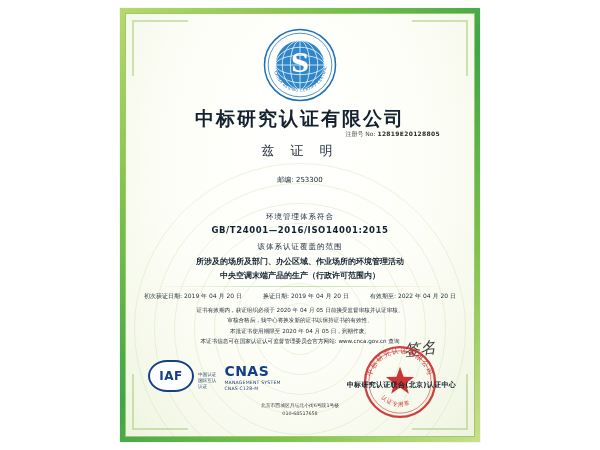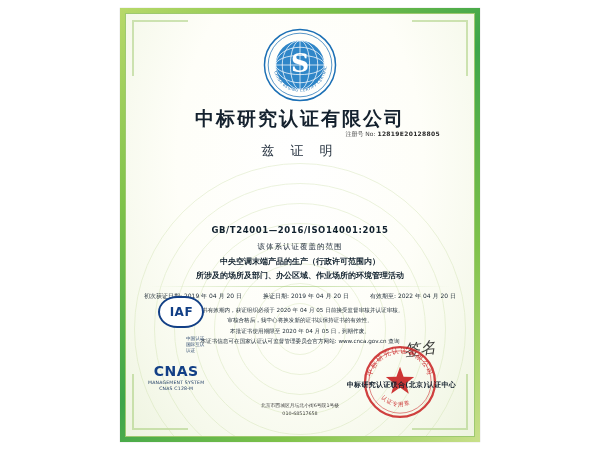--- a/index.html
+++ b/index.html
@@ -227,34 +227,33 @@
   }
 
   
   .logos {
     position: absolute;
     left: 22px;
     bottom: 44px;
     display: flex;
     align-items: flex-end;
     gap: 8px;
-    flex-direction: column;
   }
   .iaf-logo {
     width: 42px; height: 28px;
     border: 2px solid #123f86;
     border-radius: 50% / 60%;
     color: #123f86;
     font-weight: bold;
     font-size: 12px;
     display: flex; align-items: center; justify-content: center;
     letter-spacing: .5px;
     background: #fff;
   }
-  .cnas-box { text-align: center; }
+  .cnas-box { text-align: left; }
   .cnas-logo {
     color: #123f86;
     font-weight: bold;
     font-size: 14px;
     letter-spacing: .5px;
     line-height: 1;
   }
   .cnas-sub {
     font-size: 4.6px;
     color: #16355f;
@@ -347,28 +346,30 @@
 
       <div class="cert-no-row">
         <span class="cert-no-label">注册号 No:</span>
         <span class="cert-no-value">12819E20128805</span>
       </div>
 
       <div class="hereby">兹 证 明</div>
 
 
       <div class="info-block">
-      </div>
-
+        <div>邮编: 253300</div>
+      </div>
+
+      <div class="section-label s1">环境管理体系符合</div>
       <div class="standard">GB/T24001—2016/ISO14001:2015</div>
 
       <div class="section-label s2">该体系认证覆盖的范围</div>
       <div class="scope">
+        <div>所涉及的场所及部门、办公区域、作业场所的环境管理活动</div>
         <div>中央空调末端产品的生产（行政许可范围内）</div>
-        <div>所涉及的场所及部门、办公区域、作业场所的环境管理活动</div>
       </div>
 
       <div class="micro-line"></div>
 
       <div class="dates-row">
         <span>初次获证日期: 2019 年 04 月 20 日</span>
         <span>换证日期: 2019 年 04 月 20 日</span>
         <span>有效期至: 2022 年 04 月 20 日</span>
       </div>
 

